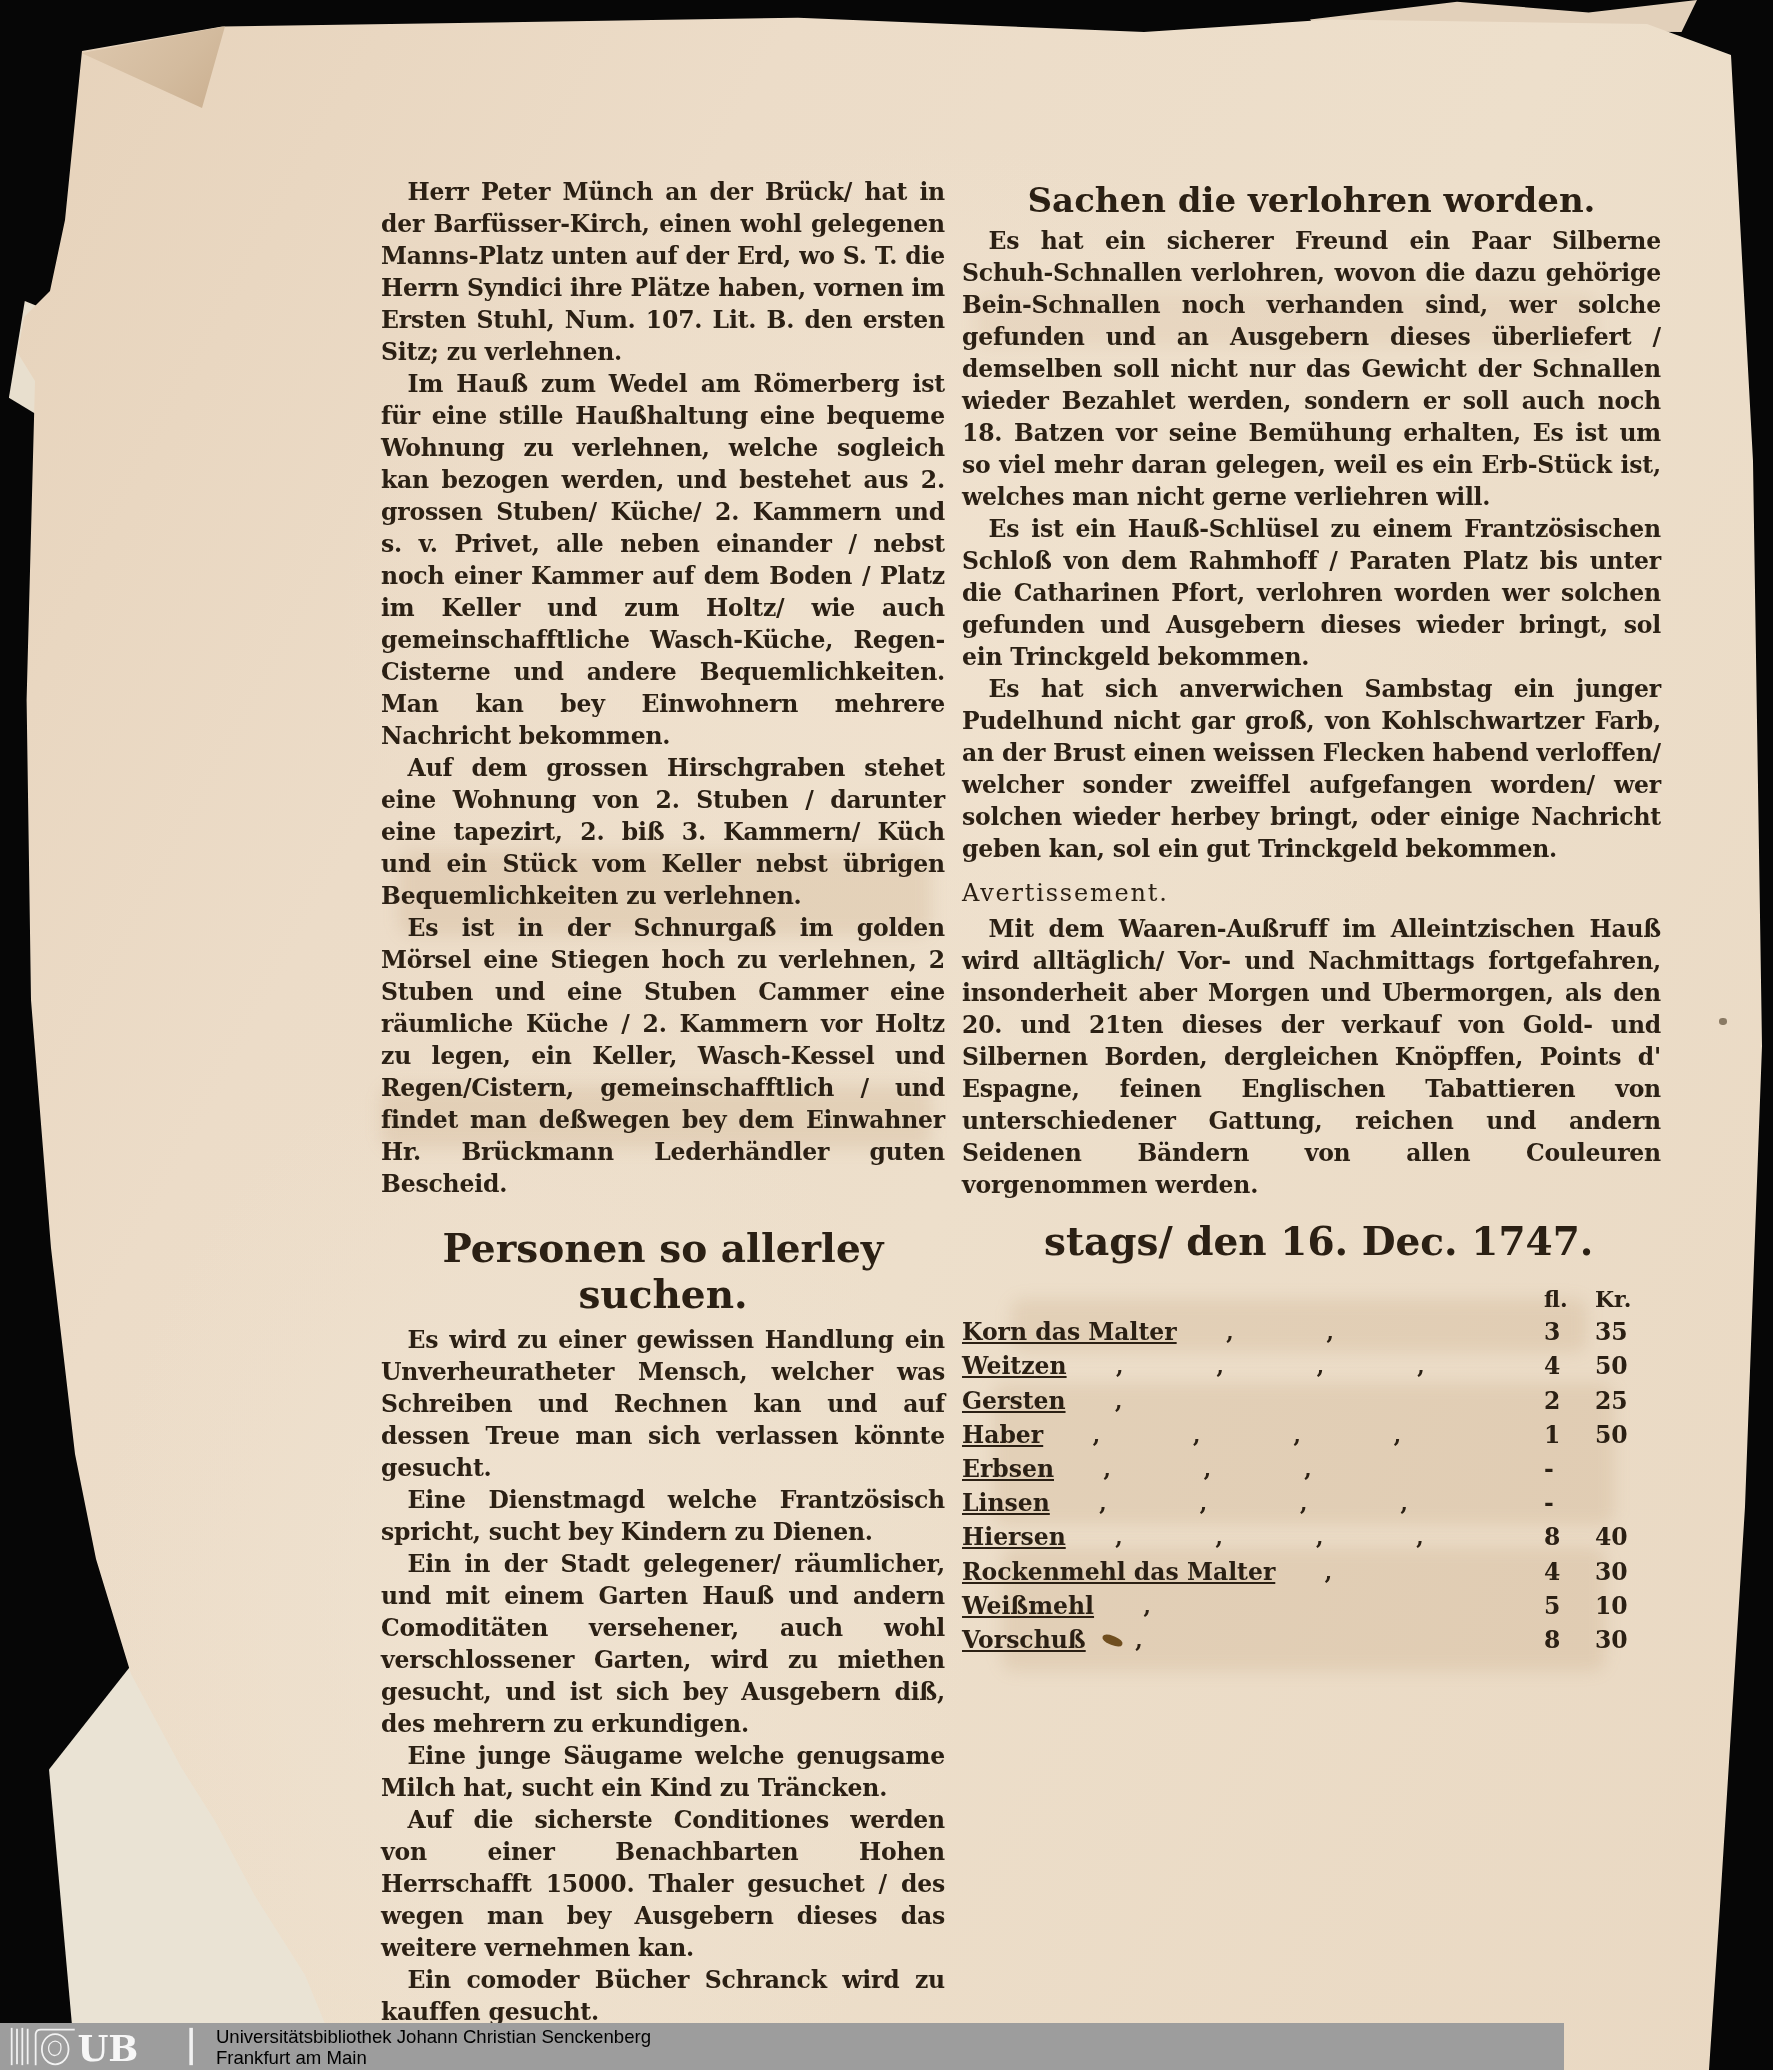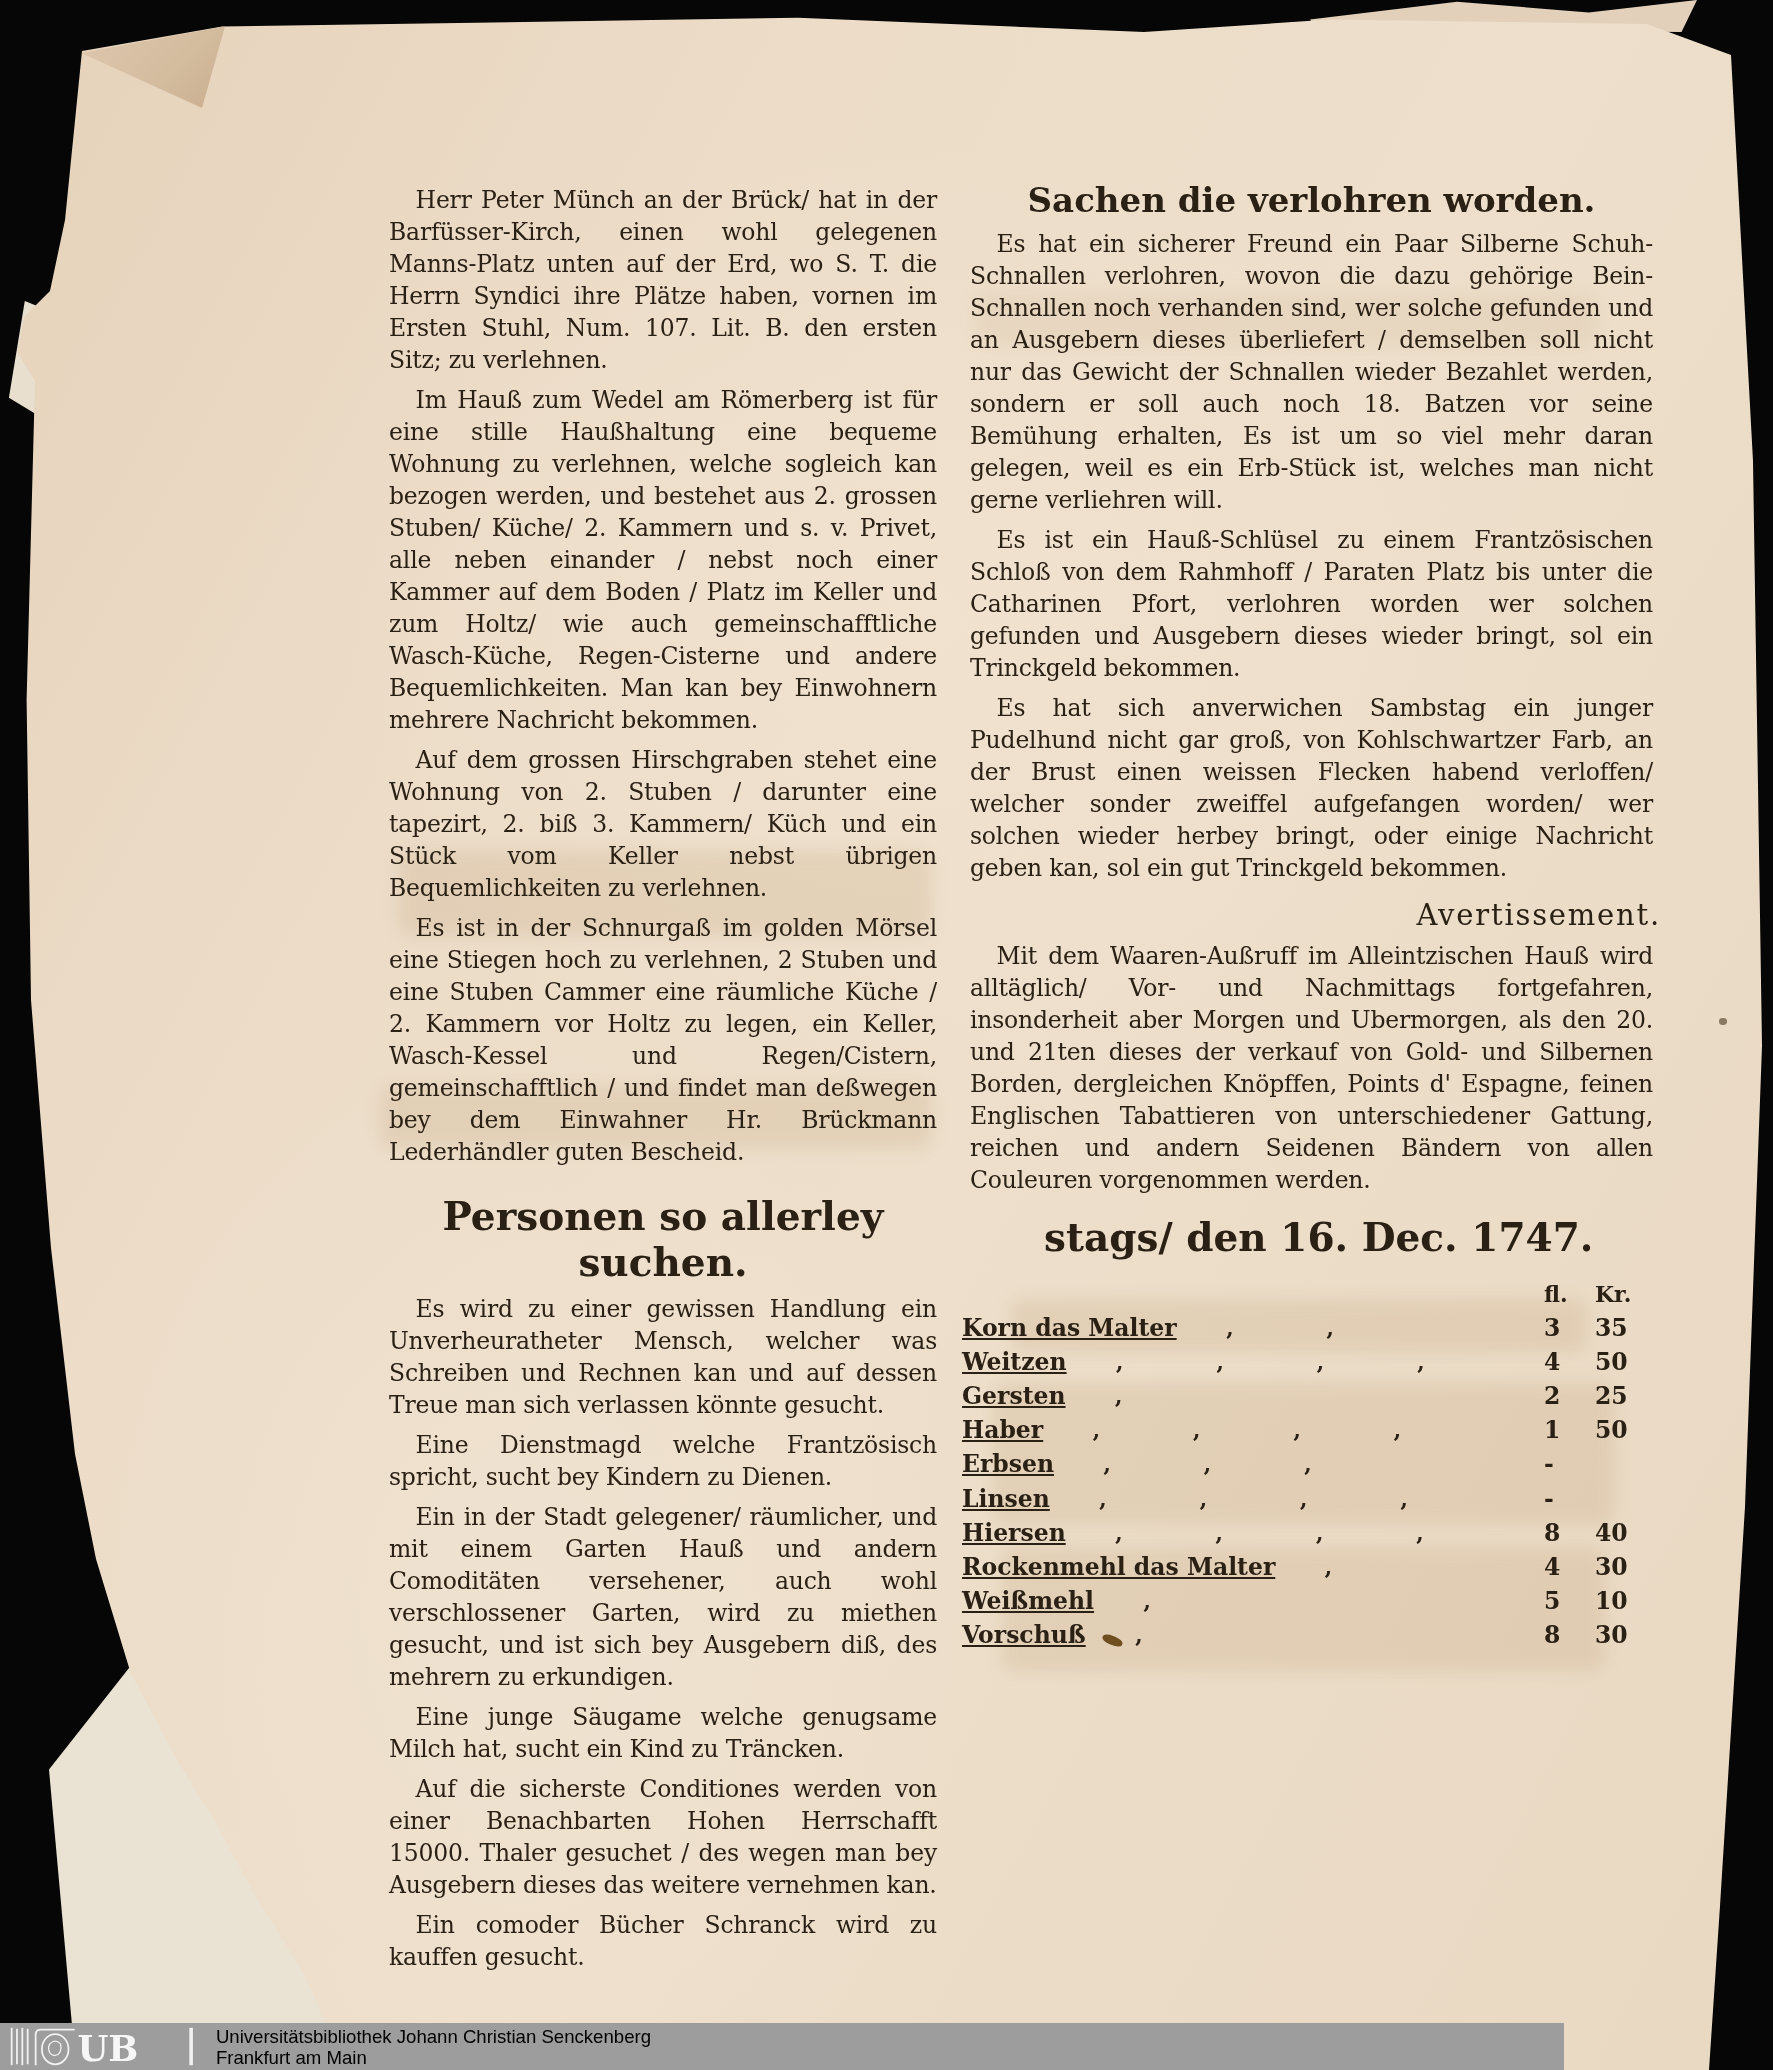--- a/index.html
+++ b/index.html
@@ -27,28 +27,28 @@
        17.7px 353px,24px 317px,50px 291px,65px 220px,82px 51px);}
   .fold{position:absolute;left:76px;top:21px;width:155px;height:93px;
         clip-path:polygon(5.3px 32px,149px 5.3px,126px 87px);
         background:linear-gradient(135deg,#dfc9af 0%,#d3bb9e 60%,#c9ad8d 100%);}
   .ghost{position:absolute;background:rgba(164,118,60,.13);filter:blur(8px);border-radius:12.4px;}
   .speck{position:absolute;background:#6f4e1f;border-radius:45%;}
   .sp1{left:1102px;top:1636px;width:21px;height:8.9px;transform:rotate(22deg);}
   .sp2{left:1719px;top:1018px;width:8px;height:7px;background:#8a7a64;}
 
   .col{position:absolute;}
-  .col p{margin:8px;text-indent:26.6px;text-align:justify;
-         font-size:23.5px;line-height:32px;font-weight:400;letter-spacing:-0.2px;}
+  .col p{margin:0;text-indent:26.6px;text-align:justify;
+         font-size:23.5px;line-height:32px;font-weight:700;letter-spacing:-0.2px;}
   .col-left{left:381px;top:176px;width:564px;}
   .col-right{left:962px;top:180px;width:699px;}
 
   .fr-head{margin:25px 0 7px;text-align:center;font-size:39px;font-weight:800;letter-spacing:0;}
   .col-right .fr-head.first{margin-top:0;margin-bottom:5.3px;font-size:34px;}
-  .avert{margin:14px 0 5.3px;text-align:right;font-size:29px;font-weight:400;
+  .avert{margin:14px 0 5.3px;text-align:left;font-size:24px;font-weight:400;
          letter-spacing:1.8px;font-family:"DejaVu Serif",serif;}
 
   .price-title{margin-top:17.7px;font-size:39px;font-weight:800;line-height:1.2;}
   .price-title .t2{padding-left:82px;}
   .unit-row,.t-row{display:flex;align-items:baseline;font-weight:700;font-size:23.5px;}
   .unit-row{margin-top:21px;font-size:22px;}
   .t-row{margin-top:6.2px;}
   .lbl{white-space:nowrap;text-decoration:underline;}
   .seps{flex:1;padding-left:49px;word-spacing:84px;font-weight:700;}
   .fl{width:51px;}

